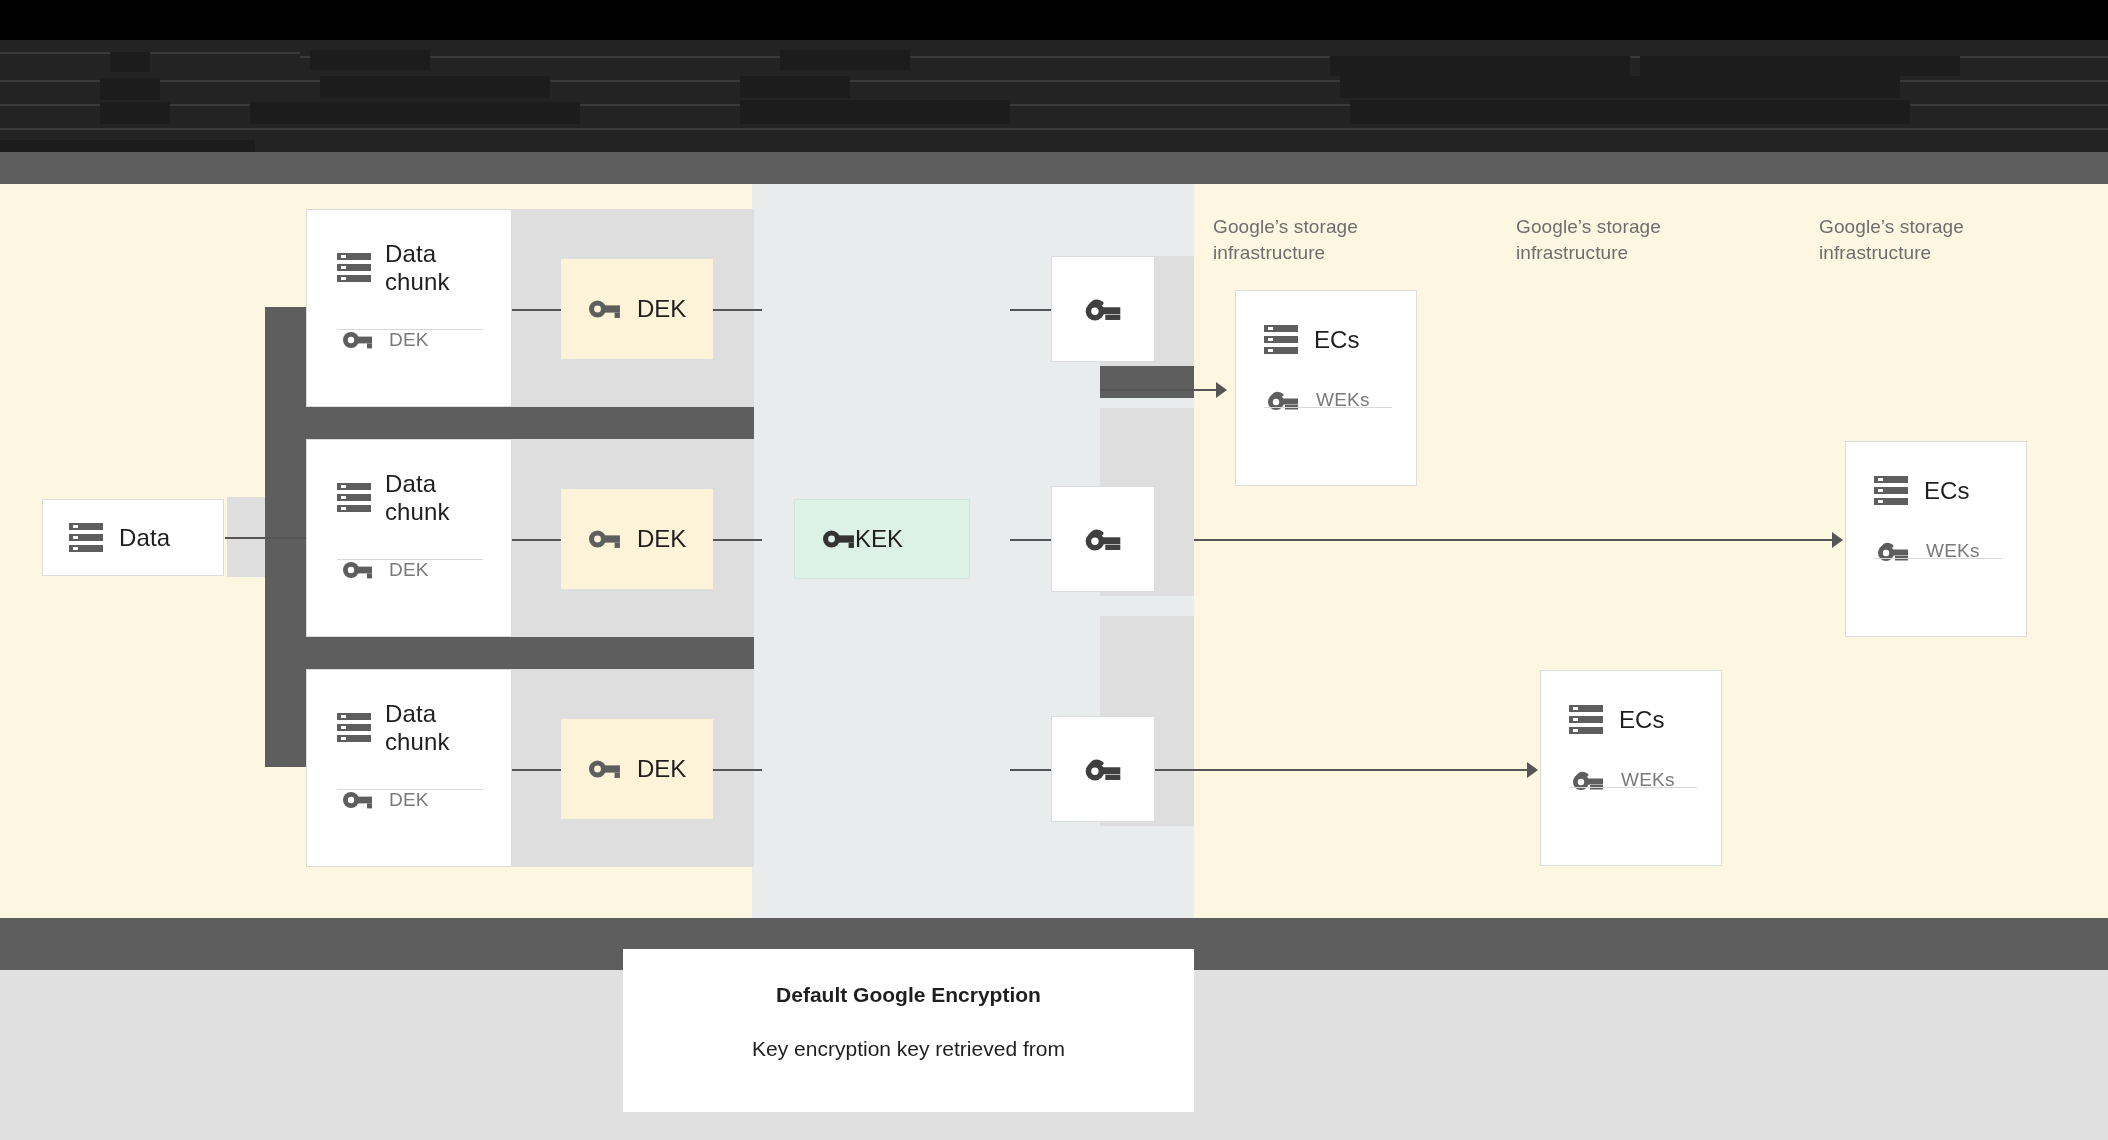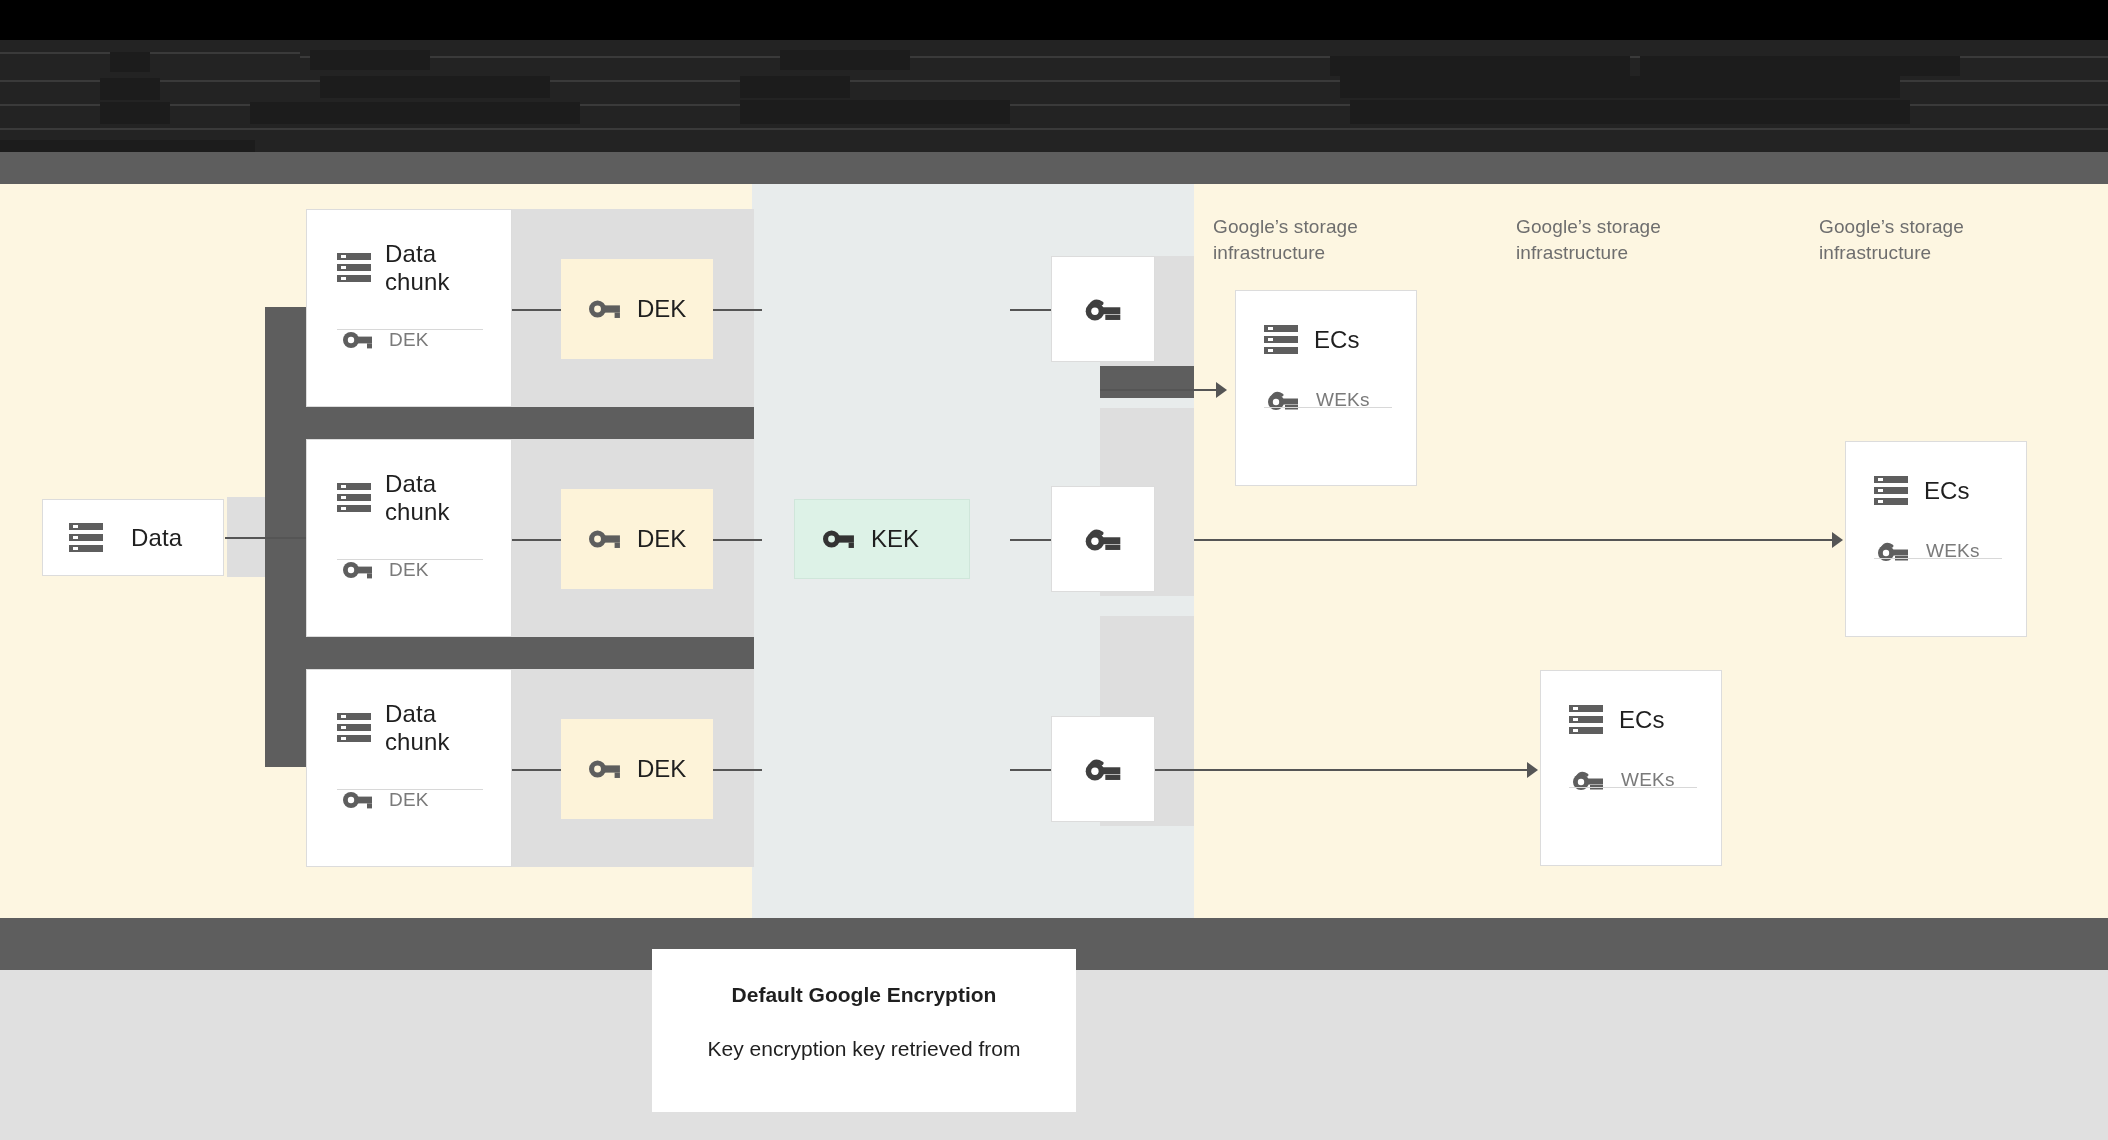--- a/index.html
+++ b/index.html
@@ -24,21 +24,21 @@
   
   .card{position:absolute;background:#ffffff;border:1px solid #dcdcdc;box-sizing:border-box;}
   .card-row{display:flex;align-items:center;}
   .card-title{font-size:24px;color:#1f1f1f;line-height:1.15;letter-spacing:.1px;}
   .card-sub{font-size:19px;color:#7a7a7a;letter-spacing:.2px;}
   .divider{position:absolute;height:1px;background:#d8d8d8;}
 
   .keybox{position:absolute;background:#fdf3d9;box-sizing:border-box;display:flex;align-items:center;}
   .keybox .lbl{font-size:24px;color:#1f1f1f;margin-left:16px;}
   .kekbox{position:absolute;background:#ddf2e7;border:1px solid #cfe6da;box-sizing:border-box;display:flex;align-items:center;}
-  .kekbox .lbl{font-size:24px;color:#1f1f1f;margin-left:16px;}
+  .kekbox .lbl{font-size:24px;color:#1f1f1f;}
 
   .keycard{position:absolute;background:#ffffff;border:1px solid #dcdcdc;box-sizing:border-box;
            display:flex;align-items:center;justify-content:center;}
 
   .infralabel{position:absolute;font-size:19px;color:#6e6e6e;line-height:1.35;letter-spacing:.1px;}
 
   
   .conn{position:absolute;height:2px;background:#555;}
   .arrowhead{position:absolute;width:0;height:0;border-top:8px solid transparent;
              border-bottom:8px solid transparent;border-left:11px solid #555;}
@@ -140,21 +140,21 @@
         <i style="width:34px;height:7px;margin-bottom:4px;">
             <b style="position:absolute;left:4px;top:2px;width:5px;height:3px;background:#fff;display:block;"></b>
           </i>
         <i style="width:34px;height:7px;margin-bottom:4px;">
             <b style="position:absolute;left:4px;top:2px;width:5px;height:3px;background:#fff;display:block;"></b>
           </i>
         <i style="width:34px;height:7px;">
             <b style="position:absolute;left:4px;top:2px;width:5px;height:3px;background:#fff;display:block;"></b>
           </i>
       </span>
-      <span class="card-title" style="margin-left:28px;">Data</span>
+      <span class="card-title" style="margin-left:16px;">Data</span>
     </div>
   </div>
 
   <div class="card" style="left:306px;top:209px;width:206px;height:198px;">
     <div class="card-row" style="padding:30px 0 0 30px;">
       <span class="server-ico" style="width:34px;height:30px;">
         <i style="width:34px;height:7px;margin-bottom:4px;">
             <b style="position:absolute;left:4px;top:2px;width:5px;height:3px;background:#fff;display:block;"></b>
           </i>
         <i style="width:34px;height:7px;margin-bottom:4px;">
@@ -410,18 +410,18 @@
           <circle cx="10" cy="15" r="3.2" fill="#ffffff"></circle>
           <path d="M6 10 q4 -6 10 -2" stroke="#5e5e5e" stroke-width="3" fill="none" stroke-linecap="round"></path>
           <rect x="15" y="11.5" width="17" height="6" fill="#5e5e5e"></rect>
           <rect x="19" y="18" width="13" height="4.5" fill="#5e5e5e"></rect>
         </svg>
       </span>
       <span class="card-sub" style="margin-left:16px;">WEKs</span>
     </div>
   </div>
 
-  <div class="caption" style="left:652px;top:949px;width:424px;height:163px;padding-top:34px;">
+  <div class="caption" style="left:623px;top:949px;width:571px;height:163px;padding-top:34px;">
     <div class="cap-title">Default Google Encryption</div>
     <div class="cap-l1" style="margin-top:30px;">Key encryption key retrieved from</div>
   </div>
 
 </div>
 
 </body></html>

